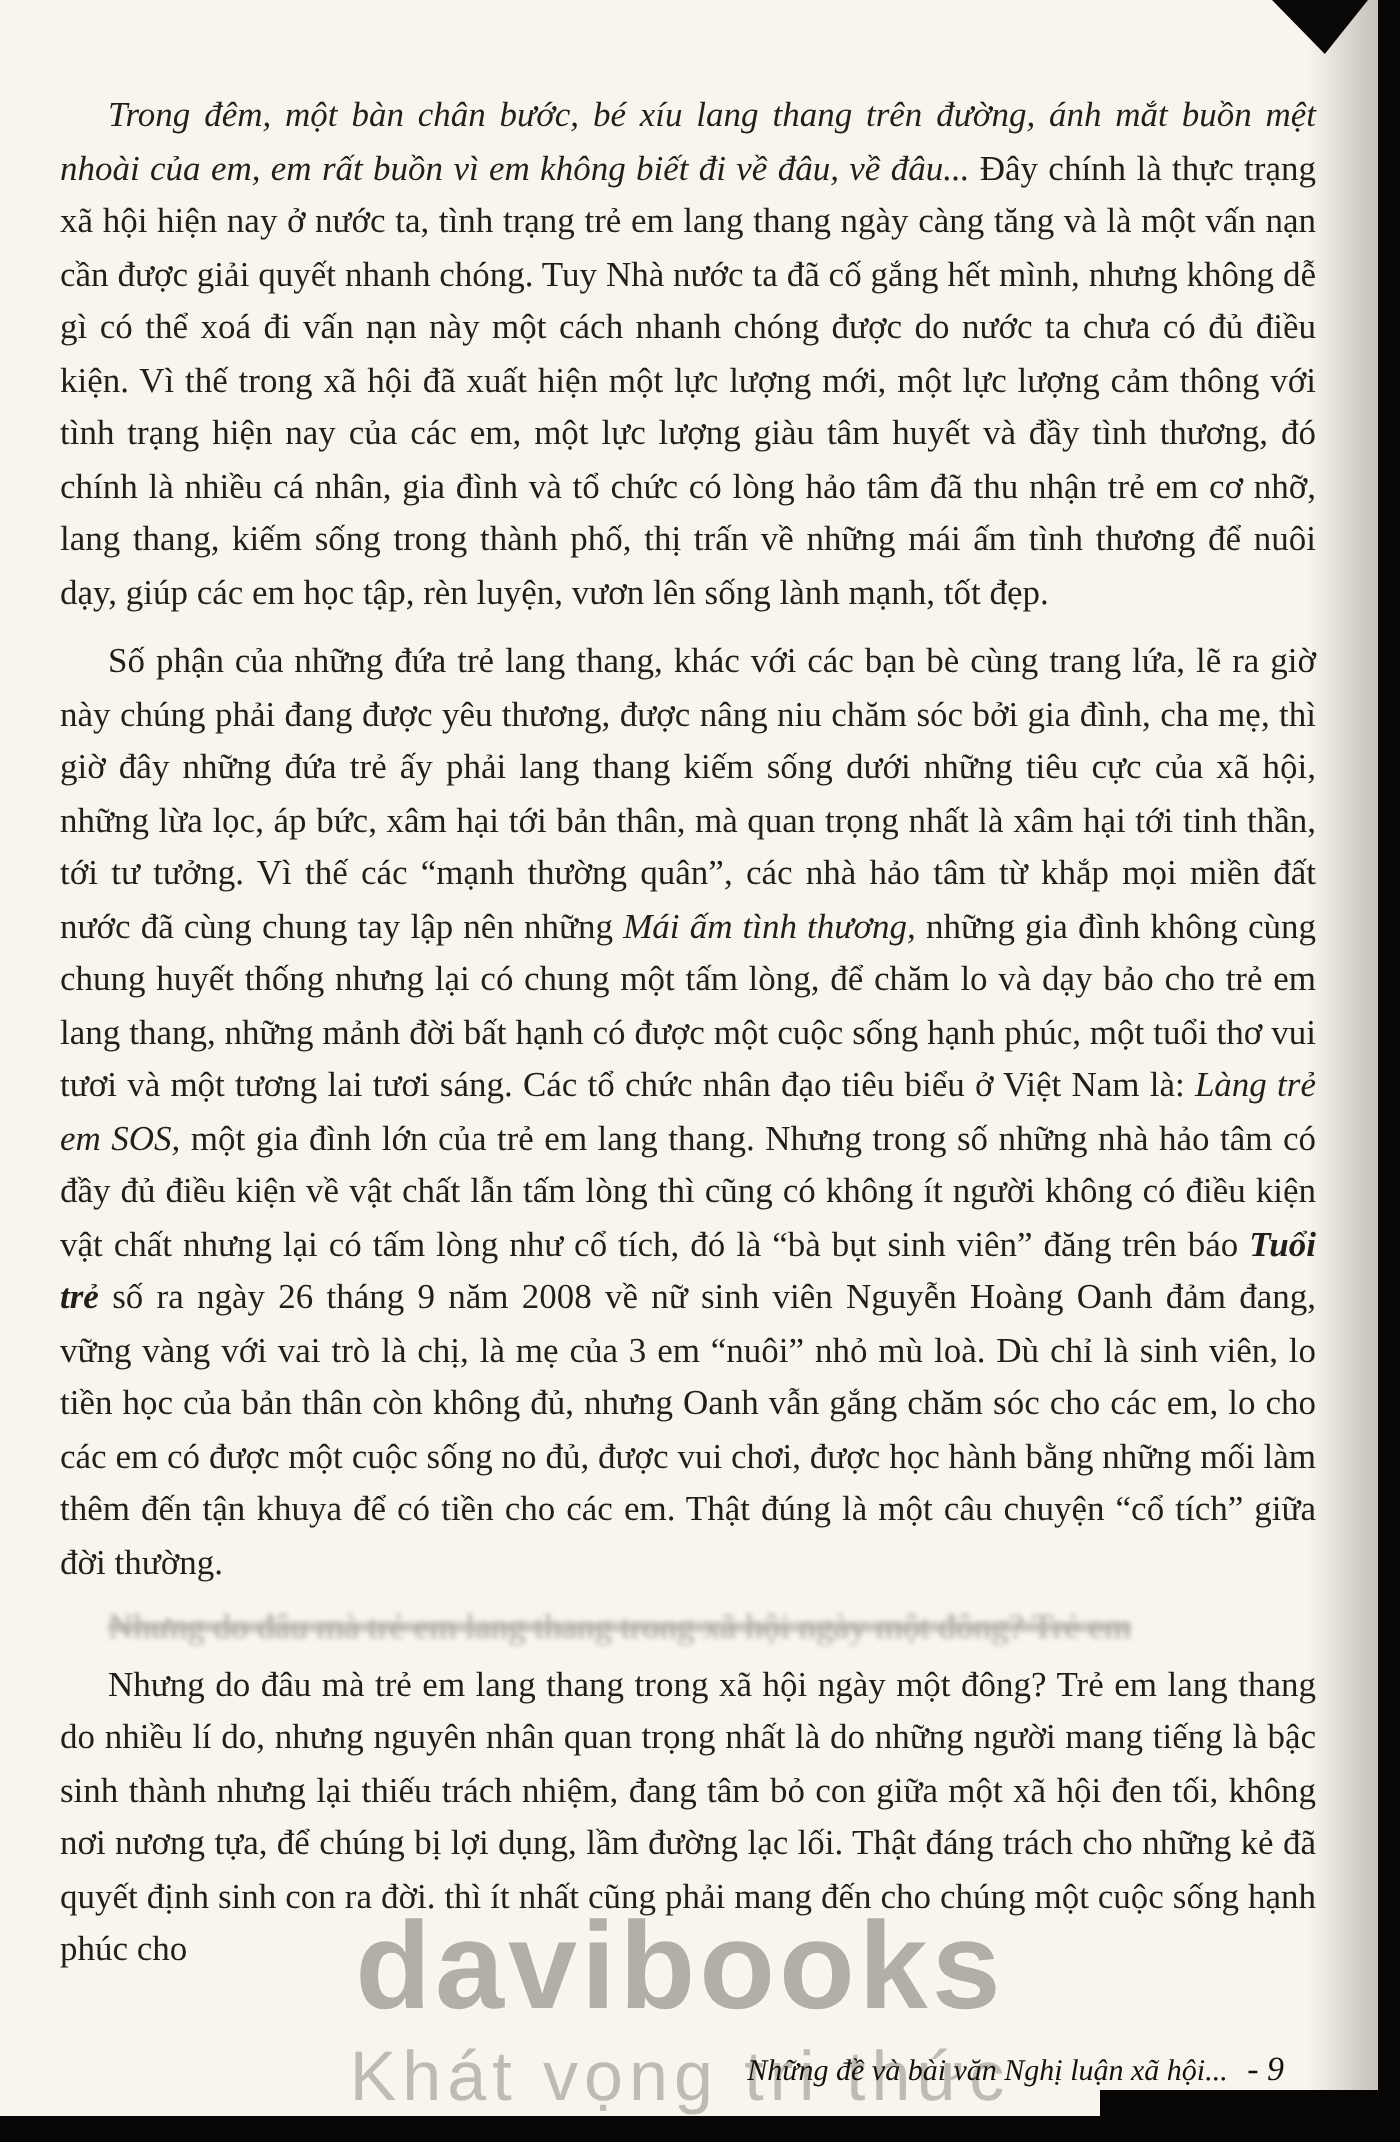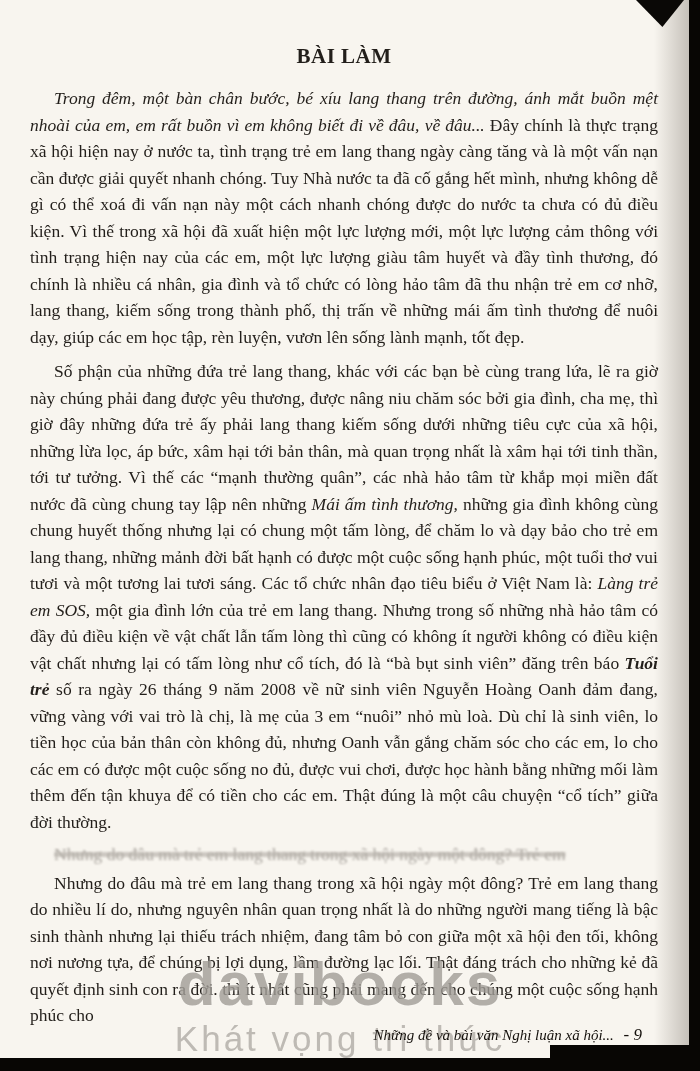--- a/index.html
+++ b/index.html
@@ -63,21 +63,20 @@
     position:absolute;top:0;right:16px;width:48px;height:27px;background:#0a0806;
     clip-path:polygon(0 0, 100% 0, 55% 100%);
   }
 </style>
 </head>
 <body>
 
 <div class="page">
 
   <div class="content">
-    <h1 class="title">BÀI LÀM</h1>
 
     <p class="para"><span class="s-i">Trong đêm, một bàn chân bước, bé xíu lang thang trên đường, ánh mắt buồn mệt nhoài của em, em rất buồn vì em không biết đi về đâu, về đâu... </span><span>Đây chính là thực trạng xã hội hiện nay ở nước ta, tình trạng trẻ em lang thang ngày càng tăng và là một vấn nạn cần được giải quyết nhanh chóng. Tuy Nhà nước ta đã cố gắng hết mình, nhưng không dễ gì có thể xoá đi vấn nạn này một cách nhanh chóng được do nước ta chưa có đủ điều kiện. Vì thế trong xã hội đã xuất hiện một lực lượng mới, một lực lượng cảm thông với tình trạng hiện nay của các em, một lực lượng giàu tâm huyết và đầy tình thương, đó chính là nhiều cá nhân, gia đình và tổ chức có lòng hảo tâm đã thu nhận trẻ em cơ nhỡ, lang thang, kiếm sống trong thành phố, thị trấn về những mái ấm tình thương để nuôi dạy, giúp các em học tập, rèn luyện, vươn lên sống lành mạnh, tốt đẹp.</span></p>
 
     <p class="para"><span>Số phận của những đứa trẻ lang thang, khác với các bạn bè cùng trang lứa, lẽ ra giờ này chúng phải đang được yêu thương, được nâng niu chăm sóc bởi gia đình, cha mẹ, thì giờ đây những đứa trẻ ấy phải lang thang kiếm sống dưới những tiêu cực của xã hội, những lừa lọc, áp bức, xâm hại tới bản thân, mà quan trọng nhất là xâm hại tới tinh thần, tới tư tưởng. Vì thế các “mạnh thường quân”, các nhà hảo tâm từ khắp mọi miền đất nước đã cùng chung tay lập nên những </span><span class="s-i">Mái ấm tình thương,</span><span> những gia đình không cùng chung huyết thống nhưng lại có chung một tấm lòng, để chăm lo và dạy bảo cho trẻ em lang thang, những mảnh đời bất hạnh có được một cuộc sống hạnh phúc, một tuổi thơ vui tươi và một tương lai tươi sáng. Các tổ chức nhân đạo tiêu biểu ở Việt Nam là: </span><span class="s-i">Làng trẻ em SOS,</span><span> một gia đình lớn của trẻ em lang thang. Nhưng trong số những nhà hảo tâm có đầy đủ điều kiện </span><span class="s-b">về</span><span> vật chất lẫn tấm lòng thì cũng có không ít người không có điều kiện vật </span><span class="s-b">chất</span><span> nhưng lại có tấm lòng như cổ tích, đó là “bà bụt sinh viên” đăng trên </span><span class="s-b">báo</span><span class="s-bi"> Tuổi trẻ</span><span> số ra ngày 26 tháng 9 năm 2008 về nữ sinh viên Nguyễn Hoàng </span><span class="s-b">Oanh</span><span> đảm đang, vững vàng với vai trò là chị, là mẹ của 3 em “nuôi” nhỏ mù </span><span class="s-b">loà.</span><span> Dù chỉ là sinh viên, lo tiền học của bản thân còn không đủ, nhưng Oanh </span><span class="s-b">vẫn</span><span> gắng chăm sóc cho các em, lo cho các em có được một cuộc sống no đủ, </span><span class="s-b">được</span><span> vui chơi, được học hành bằng những mối làm thêm đến tận khuya để có </span><span class="s-b">tiền</span><span> cho các em. Thật đúng là một câu chuyện “cổ tích” giữa đời thường.</span></p>
 
     <div class="smudge">Nhưng do đâu mà trẻ em lang thang trong xã hội ngày một đông? Trẻ em</div>
 
     <p class="para para3"><span class="s-b">Nhưng do đâu mà trẻ em lang thang trong xã hội ngày một đông? Trẻ em lang thang</span><span> do nhiều lí do, nhưng nguyên nhân quan trọng nhất là do những </span><span class="s-b">người</span><span> mang tiếng là bậc sinh thành nhưng lại thiếu trách nhiệm, đang tâm </span><span class="s-b">bỏ con</span><span> giữa một xã hội đen tối, không nơi nương tựa, để chúng bị lợi dụng, </span><span class="s-b">lầm đường</span><span> lạc lối. Thật đáng trách cho những kẻ đã quyết định sinh con ra </span><span class="s-b">đời.</span><span> thì ít nhất cũng phải mang đến cho chúng một cuộc sống hạnh phúc cho</span></p>
   </div>
 

